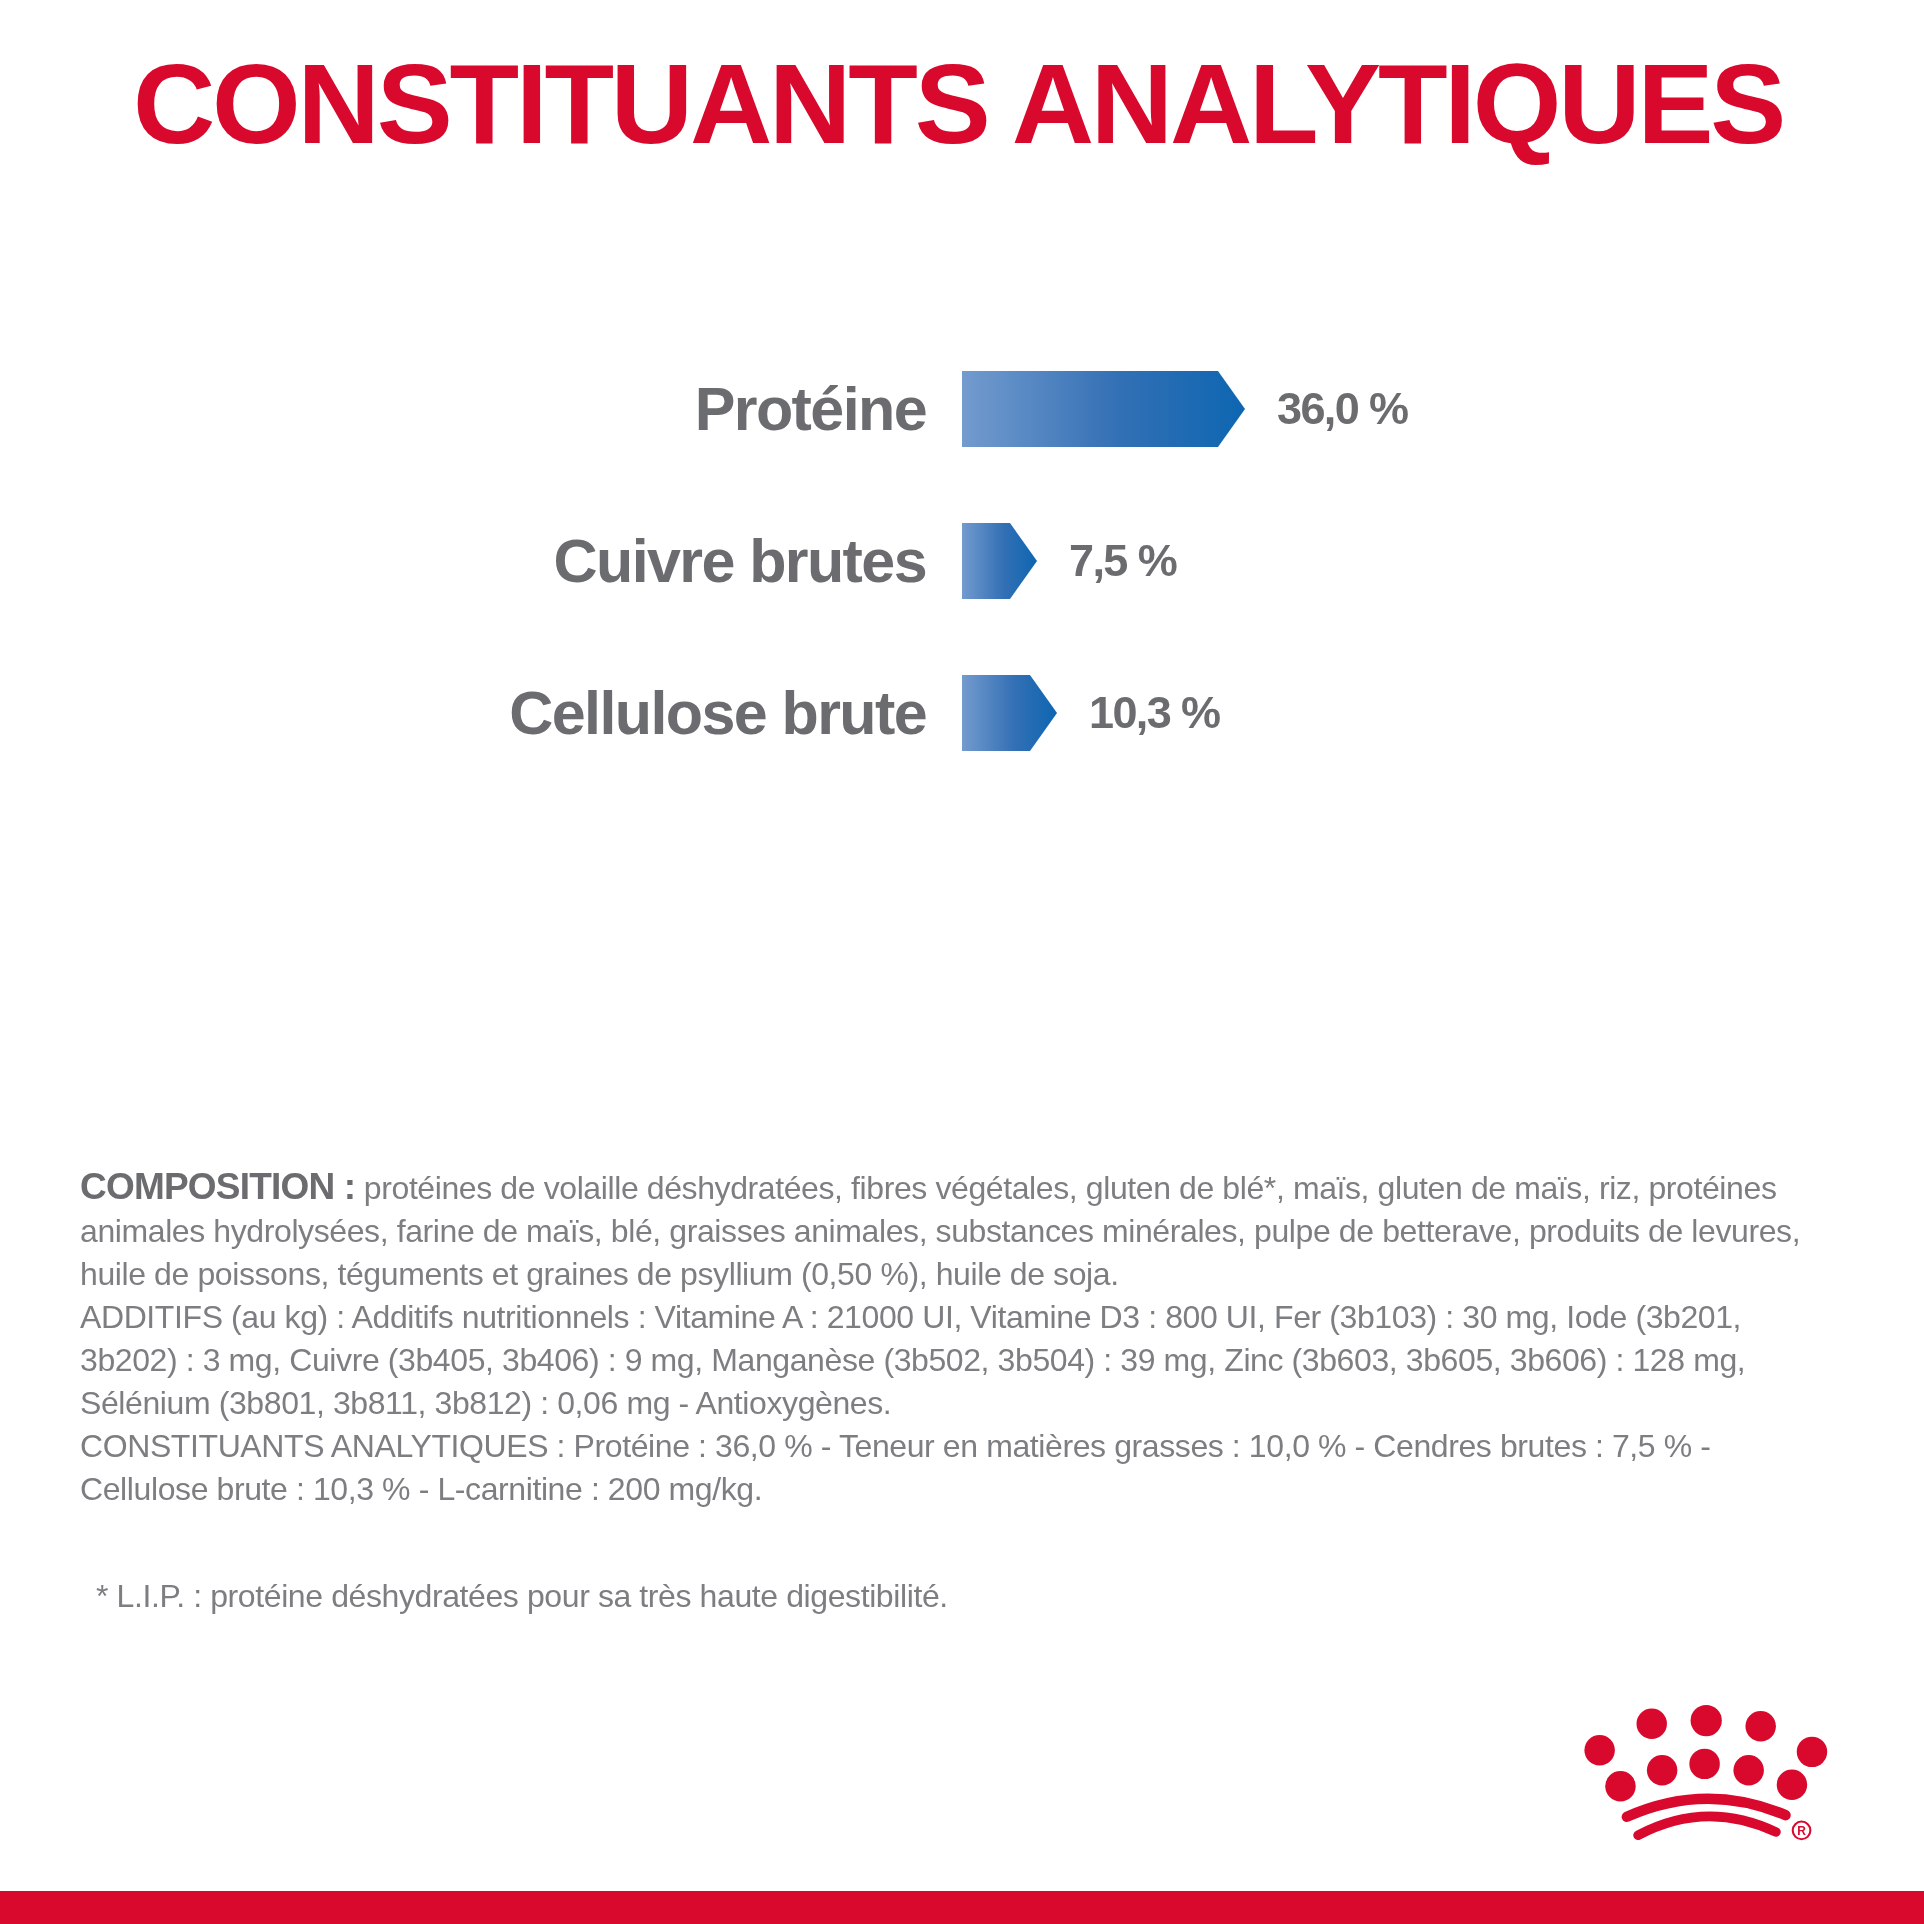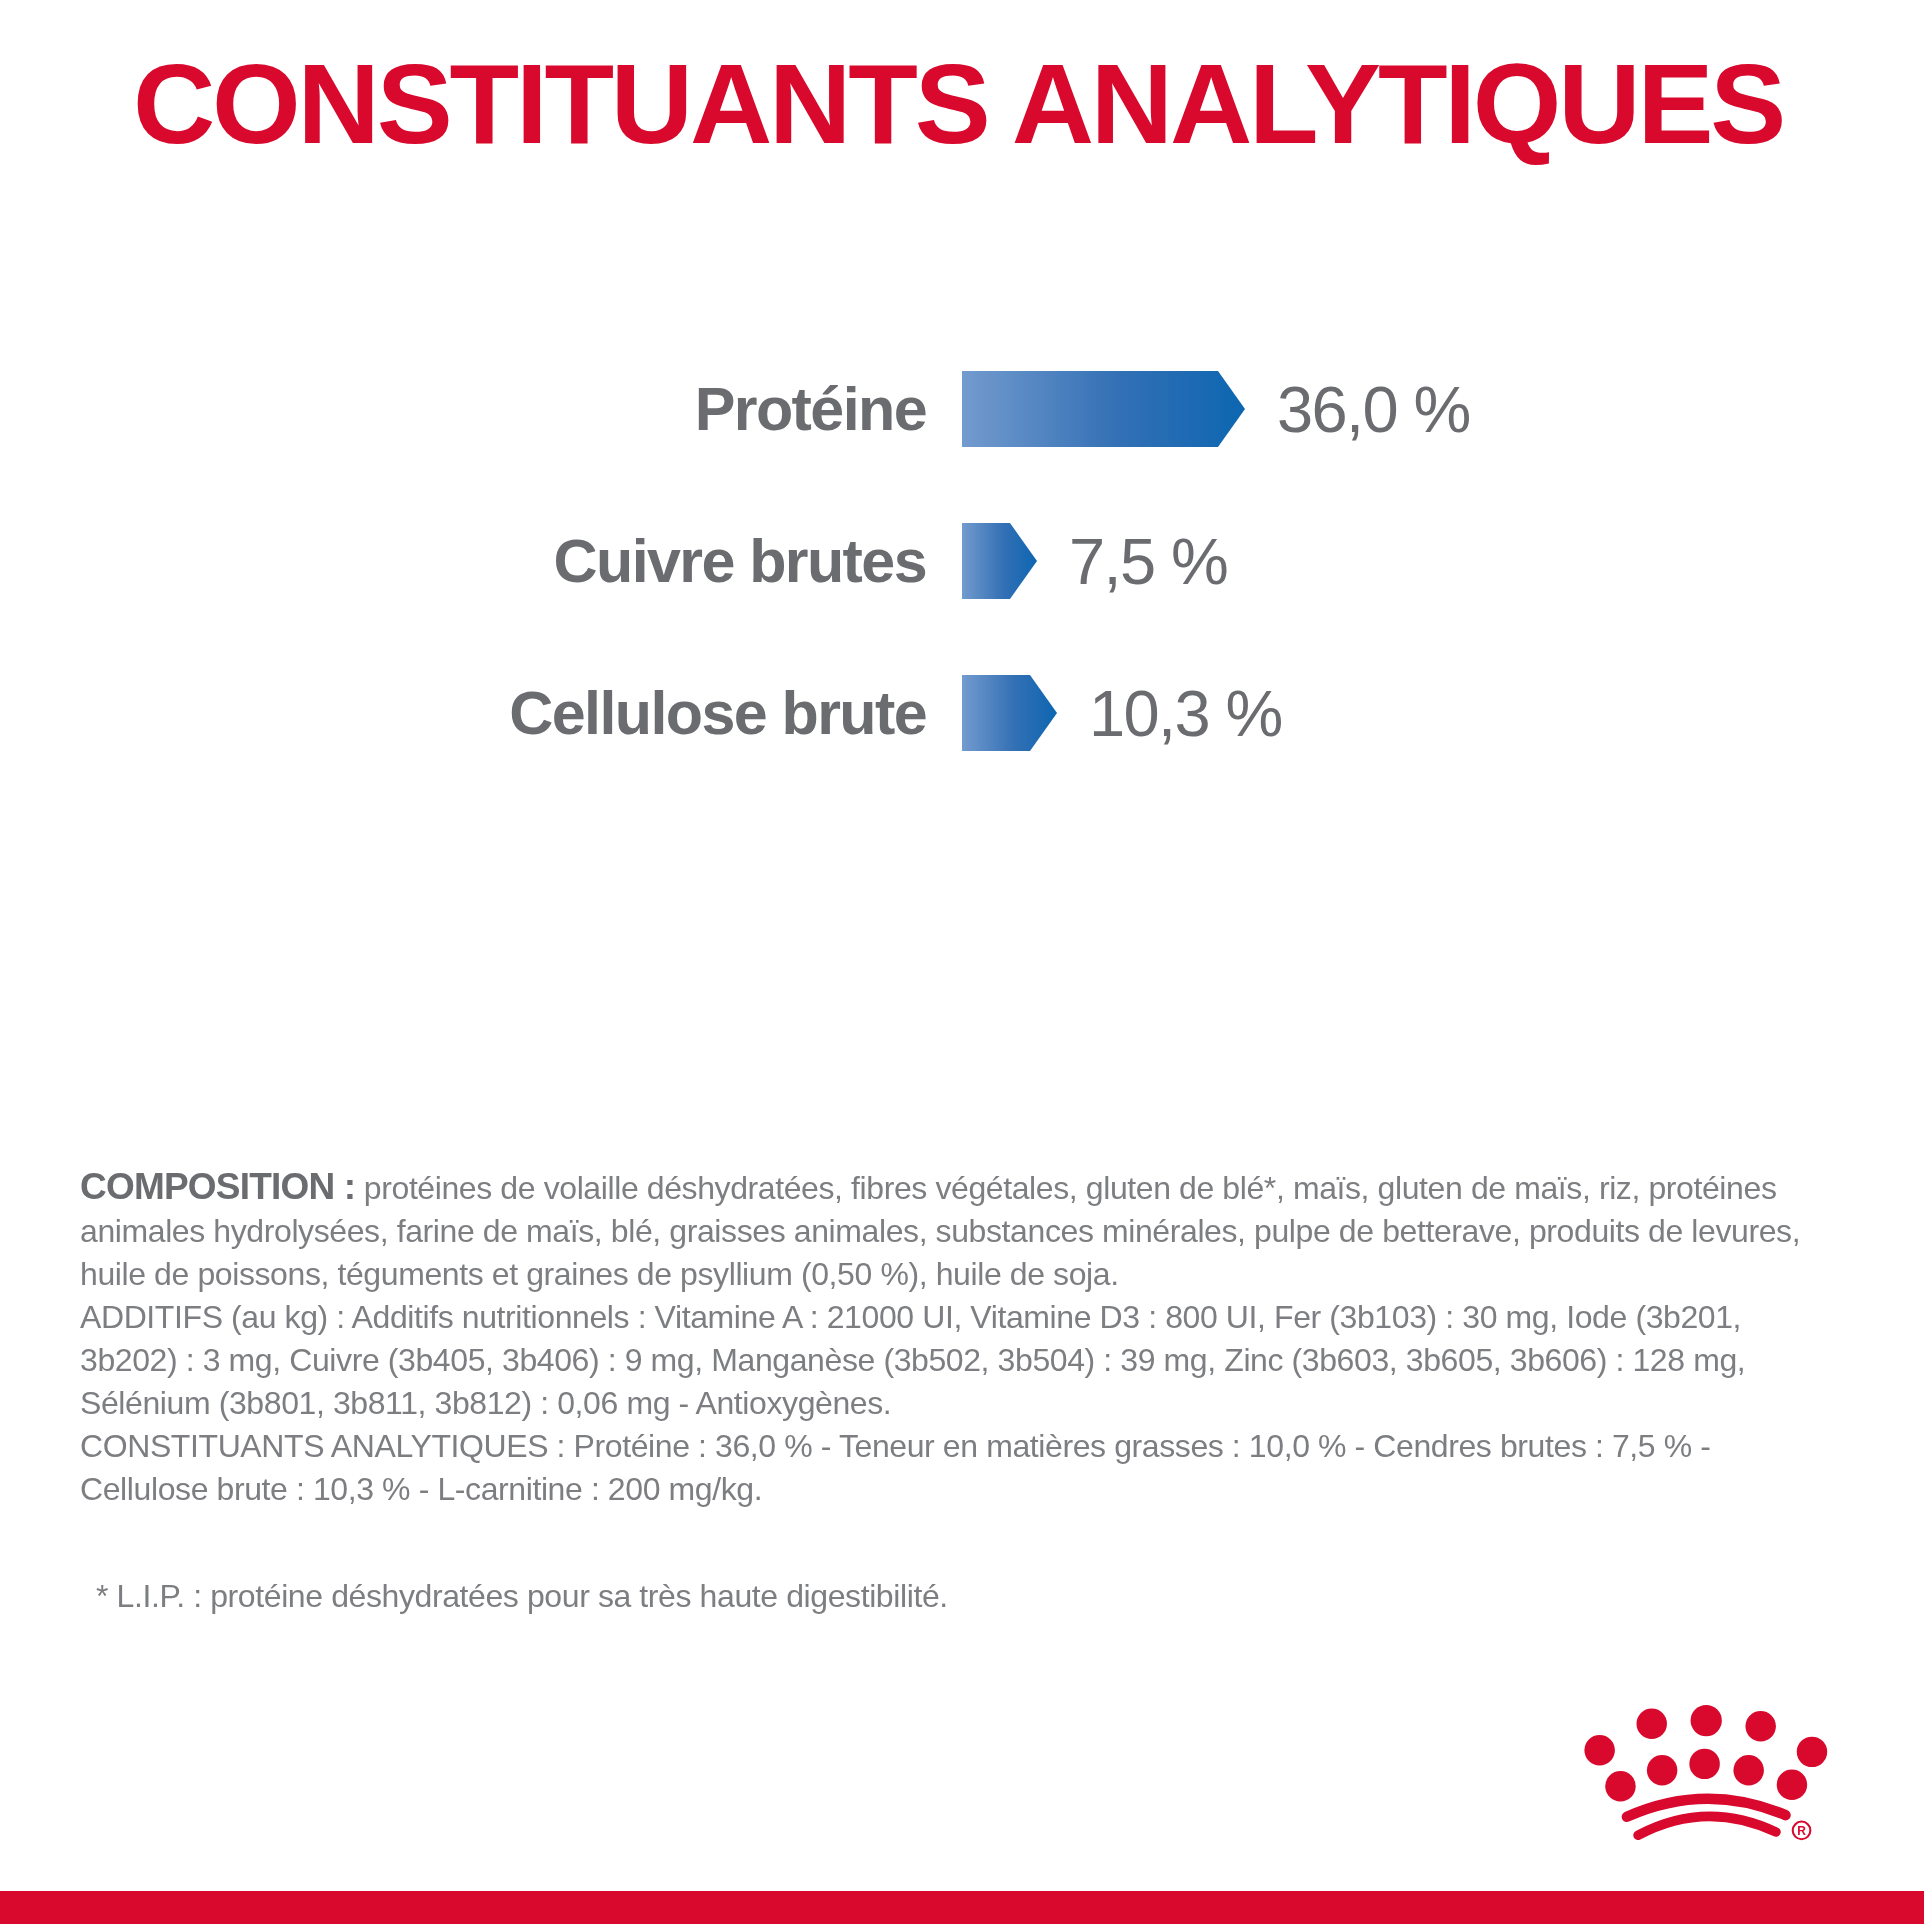--- a/index.html
+++ b/index.html
@@ -17,21 +17,21 @@
   .row-label{
     width:926px;text-align:right;font-size:61px;font-weight:bold;
     letter-spacing:-1.6px;color:var(--gray-dark);margin-right:36px;white-space:nowrap;
   }
   .bar{
     height:76px;
     background:linear-gradient(90deg,var(--blue-light) 0%,var(--blue-mid) 55%,var(--blue-dark) 100%);
     clip-path:polygon(0 0, calc(100% - 27px) 0, 100% 50%, calc(100% - 27px) 100%, 0 100%);
   }
   .row-value{
-    margin-left:32px;font-size:65px;font-weight:normal;letter-spacing:-1.6px;
+    margin-left:32px;font-size:45px;font-weight:bold;letter-spacing:-1.6px;
     color:var(--gray-dark);white-space:nowrap;
   }
   .composition{
     position:absolute;top:1165px;left:80px;width:1741px;
     font-size:32px;line-height:43px;letter-spacing:-0.4px;color:var(--gray-body);
   }
   .composition p{margin:0;}
   .composition b{font-size:37px;color:var(--gray-dark);letter-spacing:-0.8px;}
   .footnote{
     position:absolute;top:1574px;left:96px;width:1741px;

